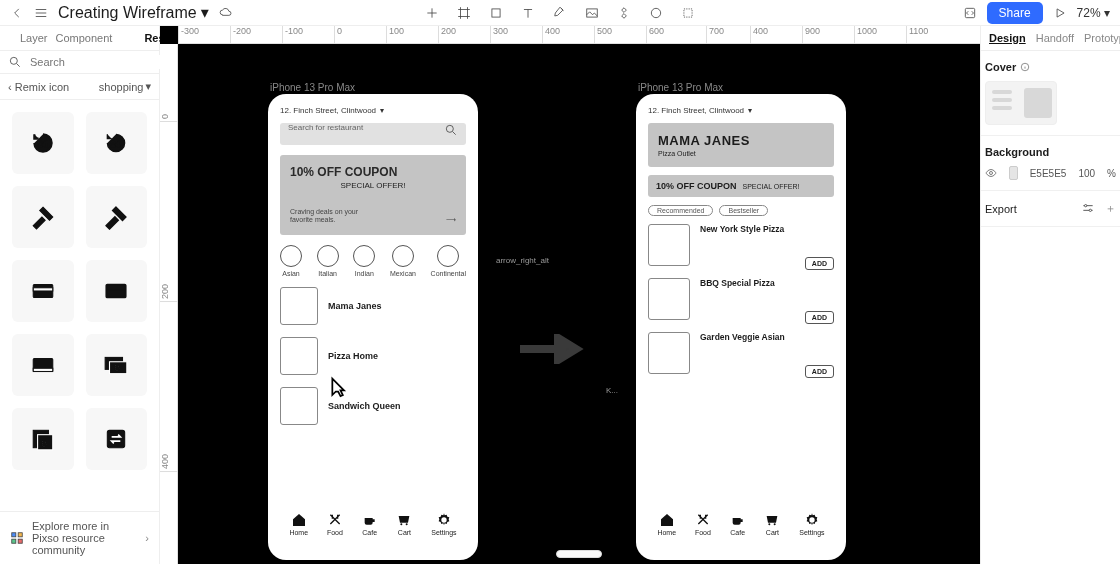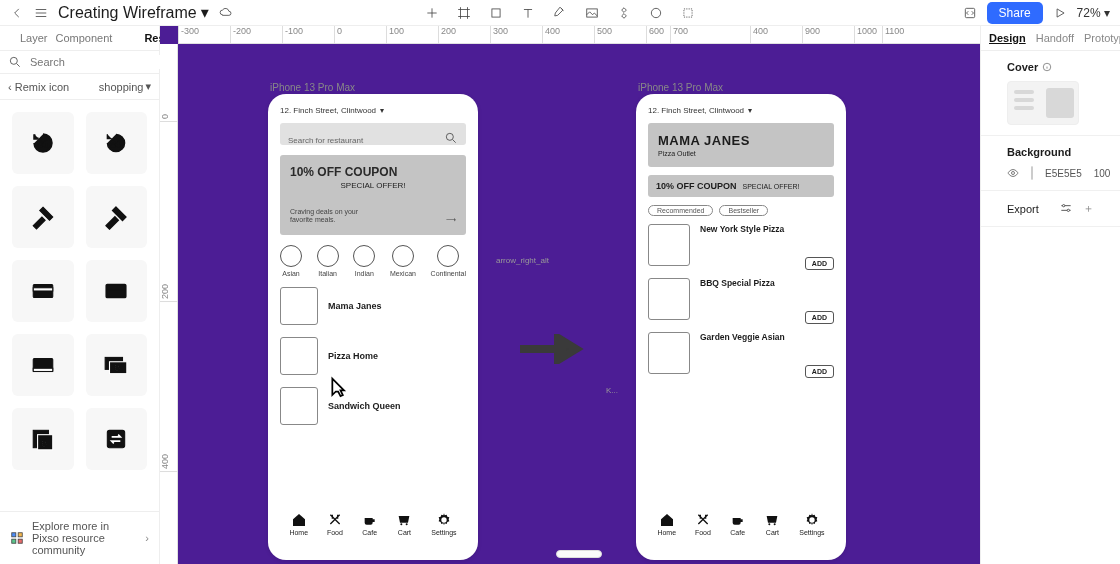--- a/index.html
+++ b/index.html
@@ -31,31 +31,31 @@
   .lp-search input{border:none;outline:none;font-size:11px;flex:1;}
   .lp-crumb{display:flex;justify-content:space-between;align-items:center;padding:6px 8px;border-bottom:1px solid #eee;font-size:11px;}
   .lp-crumb .back{color:#555;}
   .lp-crumb .cat{color:#555;display:flex;align-items:center;gap:2px;}
   .icon-grid{display:grid;grid-template-columns:1fr 1fr;gap:12px;padding:12px;overflow:hidden;}
   .icon-card{height:62px;background:#f7f7f7;border-radius:6px;display:flex;align-items:center;justify-content:center;}
   .icon-card svg{width:26px;height:26px;stroke:#111;fill:#111;}
   .lp-footer{margin-top:auto;border-top:1px solid #eee;padding:8px 10px;font-size:11px;color:#555;display:flex;align-items:center;gap:8px;}
   .lp-footer .chev{margin-left:auto;color:#888;}
   
-  .canvas-wrap{flex:1;position:relative;background:#4c1d95;overflow:hidden;}
+  .canvas-wrap{flex:1;position:relative;background:#000000;overflow:hidden;}
   .ruler-h{position:absolute;top:0;left:18px;right:0;height:18px;background:#fff;border-bottom:1px solid #e0e0e0;}
   .ruler-h .tick{position:absolute;top:0;height:18px;border-left:1px solid #ddd;font-size:9px;color:#888;padding-left:2px;line-height:10px;}
   .ruler-v{position:absolute;top:18px;left:0;width:18px;bottom:0;background:#fff;border-right:1px solid #e0e0e0;}
   .ruler-v .tick{position:absolute;left:0;width:18px;border-top:1px solid #ddd;font-size:9px;color:#888;writing-mode:vertical-rl;transform:rotate(180deg);line-height:10px;padding-top:2px;}
   .canvas{position:absolute;top:18px;left:18px;right:0;bottom:0;}
   .frame-label{position:absolute;font-size:10px;color:#888;}
   .phone{position:absolute;width:210px;height:466px;background:#fff;border-radius:18px;box-shadow:0 1px 4px rgba(0,0,0,0.12);overflow:hidden;}
   .phone .inner{position:absolute;inset:0;padding:12px 12px 16px 12px;display:flex;flex-direction:column;}
   .addr{font-size:8px;color:#333;display:flex;align-items:center;gap:4px;margin-bottom:8px;}
-  .search-pill{background:#e1e1e1;border-radius:3px;height:22px;display:flex;align-items:flex-end;padding:0 8px;font-size:8px;color:#666;margin-bottom:10px;position:relative;}
+  .search-pill{background:#e1e1e1;border-radius:3px;height:22px;display:flex;align-items:flex-start;padding:0 8px;font-size:8px;color:#666;margin-bottom:10px;position:relative;}
   .search-pill .mag{position:absolute;right:8px;}
   .coupon{background:#c4c4c4;border-radius:3px;padding:10px;margin-bottom:10px;}
   .coupon .big{font-size:12px;font-weight:700;color:#2a2a2a;}
   .coupon .spec{font-size:8px;text-align:center;margin-top:2px;}
   .coupon .foot{display:flex;justify-content:space-between;align-items:flex-end;margin-top:18px;font-size:7px;color:#444;line-height:1.2;}
   .cats{display:flex;justify-content:space-between;margin-bottom:10px;}
   .cat-item{display:flex;flex-direction:column;align-items:center;gap:3px;font-size:7px;color:#444;}
   .cat-circle{width:22px;height:22px;border:1.5px solid #555;border-radius:50%;}
   .rest{display:flex;align-items:center;gap:10px;margin-bottom:12px;}
   .rest-img{width:38px;height:38px;border:1px solid #888;border-radius:3px;}
@@ -76,21 +76,21 @@
   .add-btn{position:absolute;right:0;bottom:-4px;border:1px solid #555;border-radius:3px;padding:2px 6px;font-size:7px;font-weight:700;background:#fff;}
   .cursor{position:absolute;width:28px;height:28px;}
   .big-arrow{position:absolute;width:70px;height:30px;}
   .tiny-label{position:absolute;font-size:8px;color:#999;}
   .page-scroll{position:absolute;bottom:6px;left:50%;transform:translateX(-50%);width:46px;height:8px;background:#fafafa;border:1px solid #ddd;border-radius:4px;}
   
   .right-panel{width:140px;border-left:1px solid #eee;display:flex;flex-direction:column;}
   .rp-tabs{display:flex;gap:10px;font-size:11px;padding:6px 8px;border-bottom:1px solid #eee;}
   .rp-tab{color:#888;}
   .rp-tab.active{color:#111;font-weight:600;text-decoration:underline;}
-  .rp-section{padding:10px 26px;border-bottom:1px solid #f0f0f0;}
+  .rp-section{padding:10px 4px;border-bottom:1px solid #f0f0f0;}
   .rp-label{font-size:11px;font-weight:600;display:flex;align-items:center;gap:4px;}
   .cover-thumb{margin-top:8px;width:72px;height:44px;background:#f3f3f3;border:1px solid #eee;border-radius:4px;position:relative;overflow:hidden;}
   .cover-thumb::before{content:"";position:absolute;left:6px;top:8px;width:20px;height:4px;background:#d8d8d8;border-radius:2px;box-shadow:0 8px 0 #d8d8d8,0 16px 0 #d8d8d8;}
   .cover-thumb::after{content:"";position:absolute;right:4px;top:6px;width:28px;height:30px;background:#d8d8d8;border-radius:3px;}
   .bg-row{display:flex;align-items:center;gap:12px;margin-top:8px;font-size:10px;color:#555;}
   .swatch{width:14px;height:14px;background:#e5e5e5;border:1px solid #ccc;border-radius:2px;}
   .eye{width:12px;height:12px;}
   .export-row{display:flex;justify-content:space-between;align-items:center;font-size:11px;}
   .chev-down{display:inline-block;transform:rotate(0);}
 </style>
@@ -293,25 +293,25 @@
         <div class="tick" style="left: 0px;">-300</div>
         <div class="tick" style="left: 52px;">-200</div>
         <div class="tick" style="left: 104px;">-100</div>
         <div class="tick" style="left: 156px;">0</div>
         <div class="tick" style="left: 208px;">100</div>
         <div class="tick" style="left: 260px;">200</div>
         <div class="tick" style="left: 312px;">300</div>
         <div class="tick" style="left: 364px;">400</div>
         <div class="tick" style="left: 416px;">500</div>
         <div class="tick" style="left: 468px;">600</div>
-        <div class="tick" style="left: 492px;">700</div>
+        <div class="tick" style="left: 528px;">700</div>
         <div class="tick" style="left: 572px;">400</div>
         <div class="tick" style="left: 624px;">900</div>
         <div class="tick" style="left: 676px;">1000</div>
-        <div class="tick" style="left: 704px;">1100</div>
+        <div class="tick" style="left: 728px;">1100</div>
       </div>
     <div class="ruler-v" id="ruler-v">
         <div class="tick" style="top: 70px;">0</div>
         <div class="tick" style="top: 240px;">200</div>
         <div class="tick" style="top: 410px;">400</div>
       </div>
     <div class="canvas">
 
       <div class="frame-label" style="left:92px;top:38px;">iPhone 13 Pro Max</div>
       <div class="phone" style="left:90px;top:50px;">

